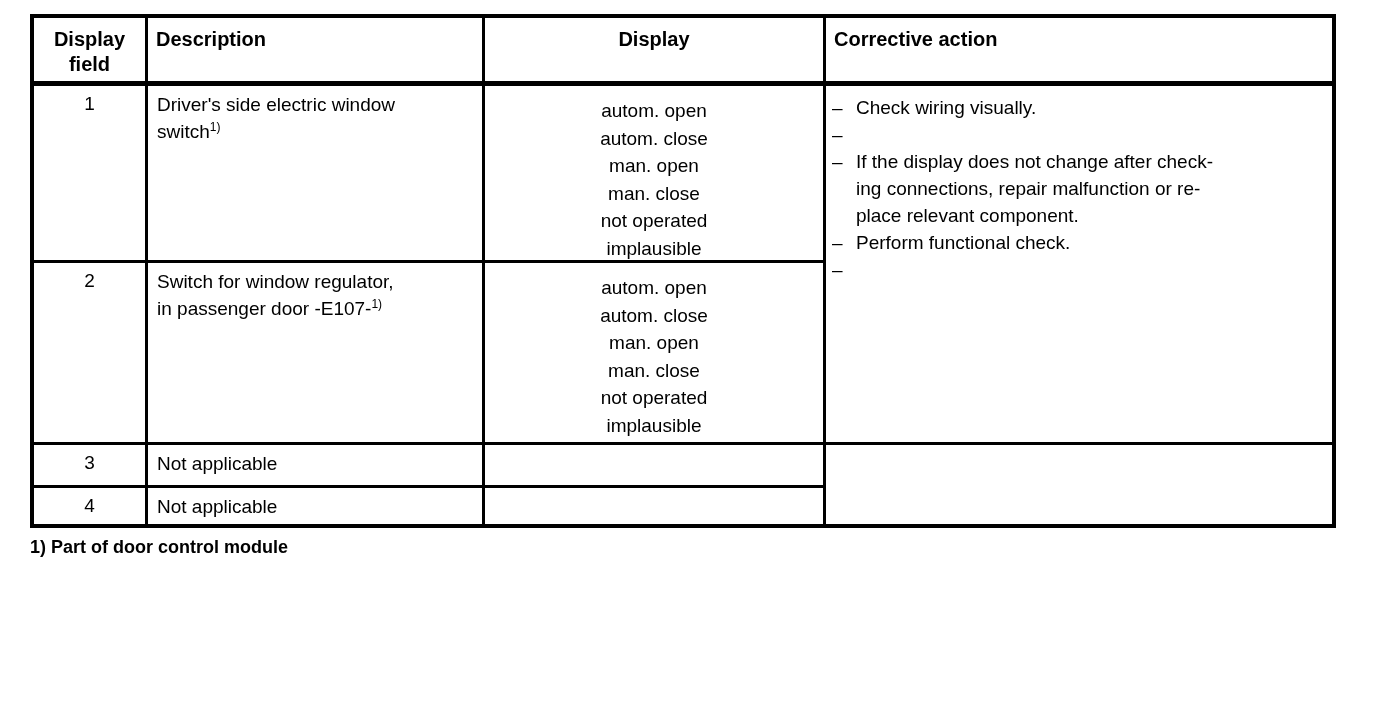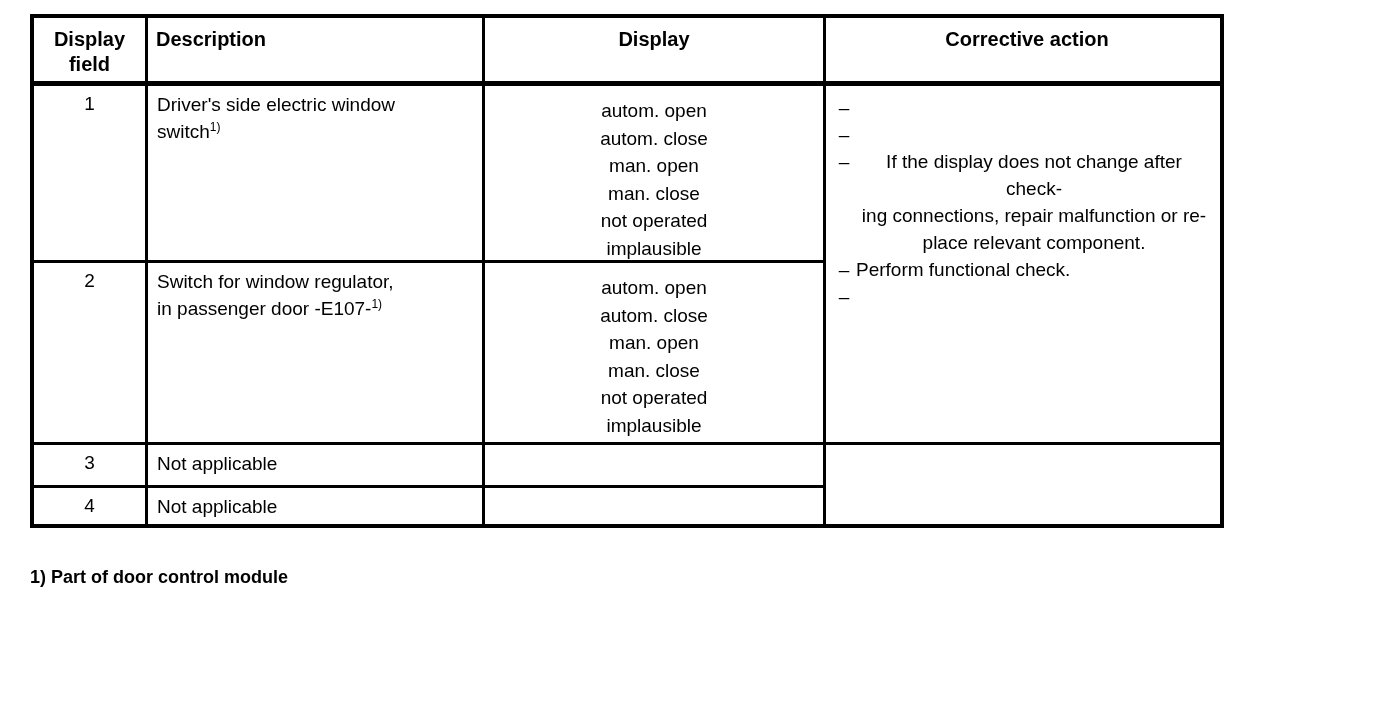--- a/index.html
+++ b/index.html
@@ -14,41 +14,41 @@
   .page {
     position: relative;
     width: 1376px;
     height: 728px;
     background: #ffffff;
   }
   .doc-table {
     position: absolute;
     left: 30px;
     top: 14px;
-    width: 1194px;
+    width: 1306px;
     height: 514px;
     border: 4px solid #000000;
     background: #ffffff;
     display: grid;
     grid-template-columns: 114px 337px 341px 1fr;
     grid-template-rows: 68px 177px 182px 43px 1fr;
   }
   .cell {
     background: #ffffff;
     overflow: hidden;
   }
   .b-right  { border-right: 3px solid #000000; }
   .b-bottom { border-bottom: 3px solid #000000; }
   .b-head   { border-bottom: 5px solid #000000; }
 
   
   .c1 { grid-column: 1; }
   .c2 { grid-column: 2; }
   .c3 { grid-column: 3; }
-  .c4 { grid-column: 4; text-align: center; }
+  .c4 { grid-column: 4; }
   .r1 { grid-row: 1; }
   .r2 { grid-row: 2; }
   .r3 { grid-row: 3; }
   .r4 { grid-row: 4; }
   .r5 { grid-row: 5; }
   .r2span { grid-row: 2 / 4; }
   .r4span { grid-row: 4 / 6; }
 
   .head-cell {
     font-size: 20px;
@@ -97,21 +97,20 @@
   }
   .ca-text {
     white-space: pre-line;
   }
   .footnote {
     position: absolute;
     left: 30px;
     top: 537px;
     font-size: 18px;
     font-weight: bold;
-    margin-top: 30px;
   }
 </style>
 </head>
 <body>
 
 <div class="page">
 
   <div class="doc-table">
 
     <div class="cell head-cell head-center b-right b-head c1 r1">Display
@@ -126,20 +125,21 @@
     <div class="cell display-cell b-right b-bottom c3 r2">autom. open
 autom. close
 man. open
 man. close
 not operated
 implausible</div>
 
     <div class="cell ca-cell b-bottom c4 r2span">
       <div class="ca-item">
         <span class="ca-dash">–</span>
+        <span class="ca-text">Check wiring visually.</span>
       </div>
       <div class="ca-item">
         <span class="ca-dash">–</span>
       </div>
       <div class="ca-item">
         <span class="ca-dash">–</span>
         <span class="ca-text">If the display does not change after check-
 ing connections, repair malfunction or re-
 place relevant component.</span>
       </div>

